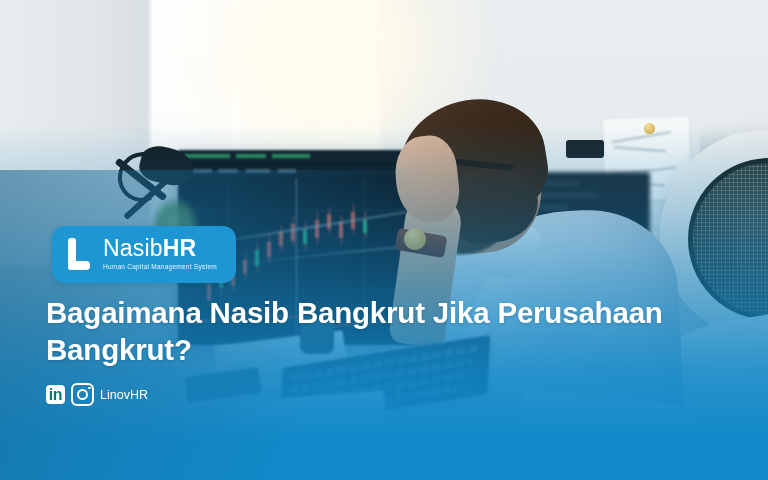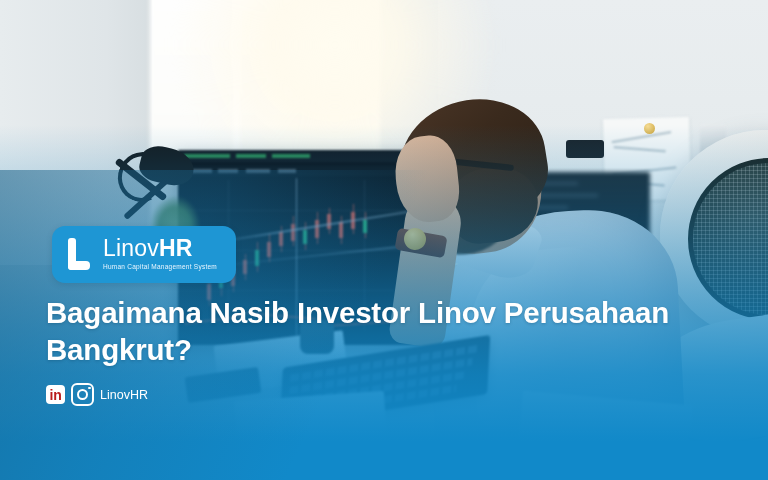--- a/index.html
+++ b/index.html
@@ -305,21 +305,21 @@
     position:absolute;left:46px;top:383px;
     display:flex;align-items:center;
   }
   .meta-group{display:flex;align-items:center;}
   .ico{
     width:19px;height:19px;border-radius:4px;
     display:flex;align-items:center;justify-content:center;
     margin-right:6px;flex:0 0 auto;
   }
   .ico-li{background:#ffffff;}
-  .ico-li span{font-size:14px;font-weight:700;color:#b91c1c;line-height:1;letter-spacing:-.3px;}
+  .ico-li span{font-size:16px;font-weight:700;color:#0f766e;line-height:1;letter-spacing:-.3px;}
   .ico-ig{border:2px solid #ffffff;border-radius:6px;position:relative;background:transparent;}
   .ico-ig .lens{width:7px;height:7px;border:2px solid #fff;border-radius:50%;}
   .ico-ig .dot{position:absolute;top:1.5px;right:1.5px;width:2.5px;height:2.5px;background:#fff;border-radius:50%;}
   .ico-web{
     width:19px;height:19px;border-radius:50%;border:2px solid #fff;
     position:relative;margin-right:7px;flex:0 0 auto;background:transparent;
   }
   .ico-web .mer{position:absolute;left:50%;top:-1px;width:1.6px;height:19px;margin-left:-.8px;background:#fff;}
   .ico-web .mer2{position:absolute;left:50%;top:-1px;width:9px;height:19px;margin-left:-4.5px;border:1.6px solid #fff;border-radius:50%;border-top:none;border-bottom:none;}
   .ico-web .eq{position:absolute;top:50%;left:-1px;width:19px;height:1.6px;margin-top:-.8px;background:#fff;}
@@ -472,26 +472,26 @@
   <div class="tint-left"></div>
 
   <div class="content">
 
     <div class="logo-badge">
       <div class="logo-mark">
         <div class="v"></div>
           <div class="h"></div>
       </div>
       <div class="logo-text">
-        <div class="logo-word"><span>Linov</span><b>HR</b></div>
+        <div class="logo-word"><span>Nasib</span><b>HR</b></div>
         <div class="logo-tag">Human Capital Management System</div>
       </div>
     </div>
 
-    <div class="headline">Bagaimana Nasib Investor Linov Perusahaan Bangkrut?</div>
+    <div class="headline">Bagaimana Nasib Bangkrut Jika Perusahaan Bangkrut?</div>
 
     <div class="meta">
       <div class="meta-group">
         <div class="ico ico-li">
             <span>in</span>
           </div>
         <div class="ico ico-ig">
           <div class="lens"></div>
             <div class="dot"></div>
         </div>

